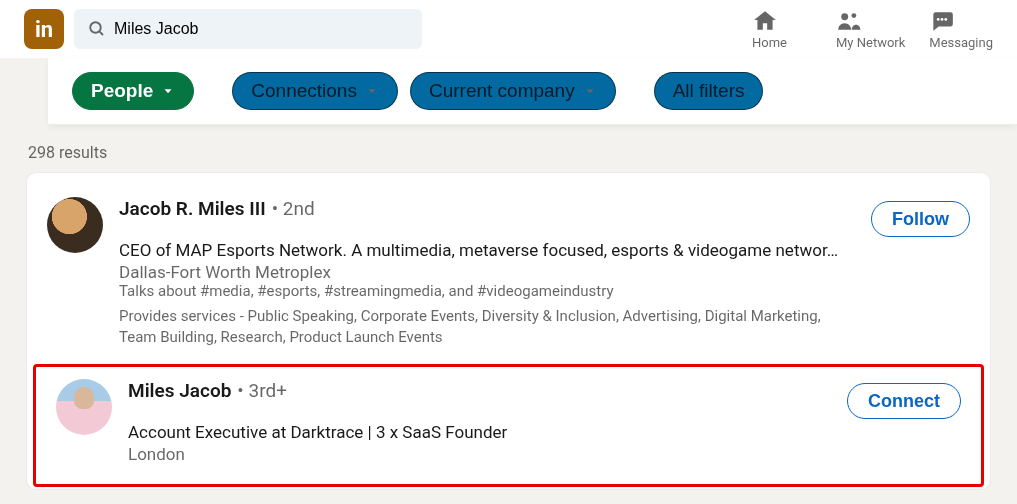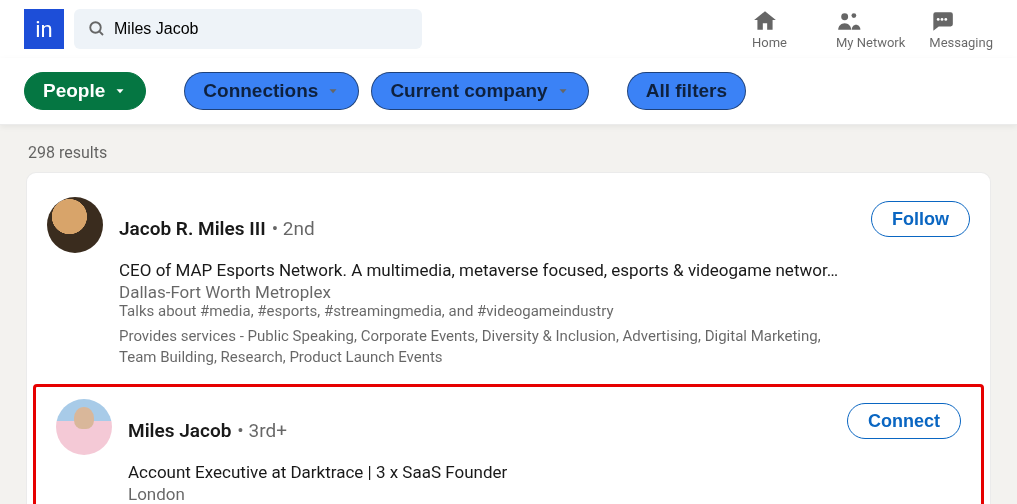--- a/index.html
+++ b/index.html
@@ -1,39 +1,39 @@
 <!DOCTYPE html>
 <html><head>
 <meta charset="utf-8">
 <style>
   * { box-sizing: border-box; margin: 0; padding: 0; }
   body { font-family: -apple-system, BlinkMacSystemFont, "Segoe UI", Roboto, Helvetica, Arial, sans-serif; background: #f3f2ef; color: #000; width: 1017px; overflow: hidden; }
   .topbar { height: 58px; background: #fff; display: flex; align-items: center; padding: 0 24px; }
-  .logo { width: 40px; height: 40px; background: #1d4ed8; border-radius: 0; display: flex; align-items: center; justify-content: center; color: #fff; font-weight: 400; font-size: 22px; margin-right: 10px; }
+  .logo { width: 40px; height: 40px; background: #a16207; border-radius: 8px; display: flex; align-items: center; justify-content: center; color: #fff; font-weight: 700; font-size: 22px; margin-right: 10px; }
   .search-wrap { position: relative; width: 348px; }
   .search-wrap svg { position: absolute; left: 14px; top: 50%; transform: translateY(-50%); }
   .search-input { width: 100%; height: 40px; border: none; border-radius: 6px; background: #eef3f8; padding: 0 12px 0 40px; font-size: 16px; color: #000; }
   .nav-spacer { flex: 1; }
   .nav-items { display: flex; gap: 24px; }
   .nav-item { display: flex; flex-direction: column; align-items: flex-start; cursor: pointer; color: #666; font-size: 14px; min-width: 60px; }
   .nav-item .nav-icon { height: 26px; display: flex; align-items: center; justify-content: center; margin-bottom: 1px; }
   .nav-item span.lbl { font-size: 13px; color: rgba(0,0,0,.6); }
-  .filterbar { background: #fff; border-bottom: 1px solid rgba(0,0,0,.08); box-shadow: 0 2px 6px rgba(0,0,0,.06); padding: 14px 24px; display: flex; gap: 12px; align-items: center; }
-  .pill { height: 38px; padding: 0 18px; border-radius: 30px; border: 1px solid rgba(0,0,0,.5); background: #3b82f6; color: rgba(0,0,0,.75); font-size: 19px; display: inline-flex; align-items: center; gap: 8px; cursor: pointer; font-weight: 700; }
+  .filterbar { background: #fff; border-bottom: 1px solid rgba(0,0,0,.08); box-shadow: 0 2px 6px rgba(0,0,0,.06); padding: 14px 24px; display: flex; gap: 12px; align-items: center; margin-left: 48px; }
+  .pill { height: 38px; padding: 0 18px; border-radius: 30px; border: 1px solid rgba(0,0,0,.5); background: #0369a1; color: rgba(0,0,0,.75); font-size: 19px; display: inline-flex; align-items: center; gap: 8px; cursor: pointer; font-weight: 400; }
   .pill.active { background: #057642; color: #fff; border-color: #057642; font-weight: 600; }
   .pill .chev { display: inline-flex; }
   .results-count { padding: 18px 28px 10px; color: rgba(0,0,0,.6); font-size: 16px; }
   .results-card { background: #fff; margin: 0 26px; border-radius: 10px; border: 1px solid rgba(0,0,0,.08); padding: 8px 0 0; }
   .result-row { display: flex; padding: 16px 20px 14px 20px; align-items: flex-start; gap: 16px; position: relative; }
   .avatar { width: 56px; height: 56px; border-radius: 50%; background: #ccc; flex-shrink: 0; }
   .avatar.a1 { background: radial-gradient(circle at 40% 35%, #d8a46a 0 35%, #3a2c1e 36% 100%); }
   .avatar.a2 { background: linear-gradient(180deg, #a8cbe8 0 40%, #f4c9d6 40% 100%); position: relative; }
   .avatar.a2::after { content: ""; position: absolute; top: 8px; left: 18px; width: 20px; height: 22px; border-radius: 50% 50% 40% 40%; background: #d9b79a; }
   .info { flex: 1; min-width: 0; }
-  .namerow { display: flex; align-items: center; gap: 6px; margin-top: 20px; }
+  .namerow { display: flex; align-items: center; gap: 6px; }
   .namerow .pname { font-size: 19px; font-weight: 600; color: rgba(0,0,0,.9); }
   .namerow .degree { font-size: 19px; color: rgba(0,0,0,.6); }
   .headline { font-size: 17px; color: rgba(0,0,0,.9); margin-top: 20px; white-space: nowrap; overflow: hidden; text-overflow: ellipsis; }
   .location { font-size: 17px; color: rgba(0,0,0,.6); margin-top: 2px; }
   .talks { font-size: 15px; color: rgba(0,0,0,.6); }
   .services { font-size: 15px; color: rgba(0,0,0,.6); margin-top: 6px; line-height: 1.4; max-width: 820px; }
   .action { align-self: flex-start; margin-top: 4px; margin-left: auto; }
   .action-btn { border: 1.5px solid #0a66c2; color: #0a66c2; background: #fff; border-radius: 30px; height: 36px; padding: 0 20px; font-size: 18px; font-weight: 600; cursor: pointer; }
   .highlight { border: 3px solid #e60000; margin: 2px 6px; border-radius: 4px; }
   .highlight .result-row { padding-top: 12px; padding-bottom: 20px; }

